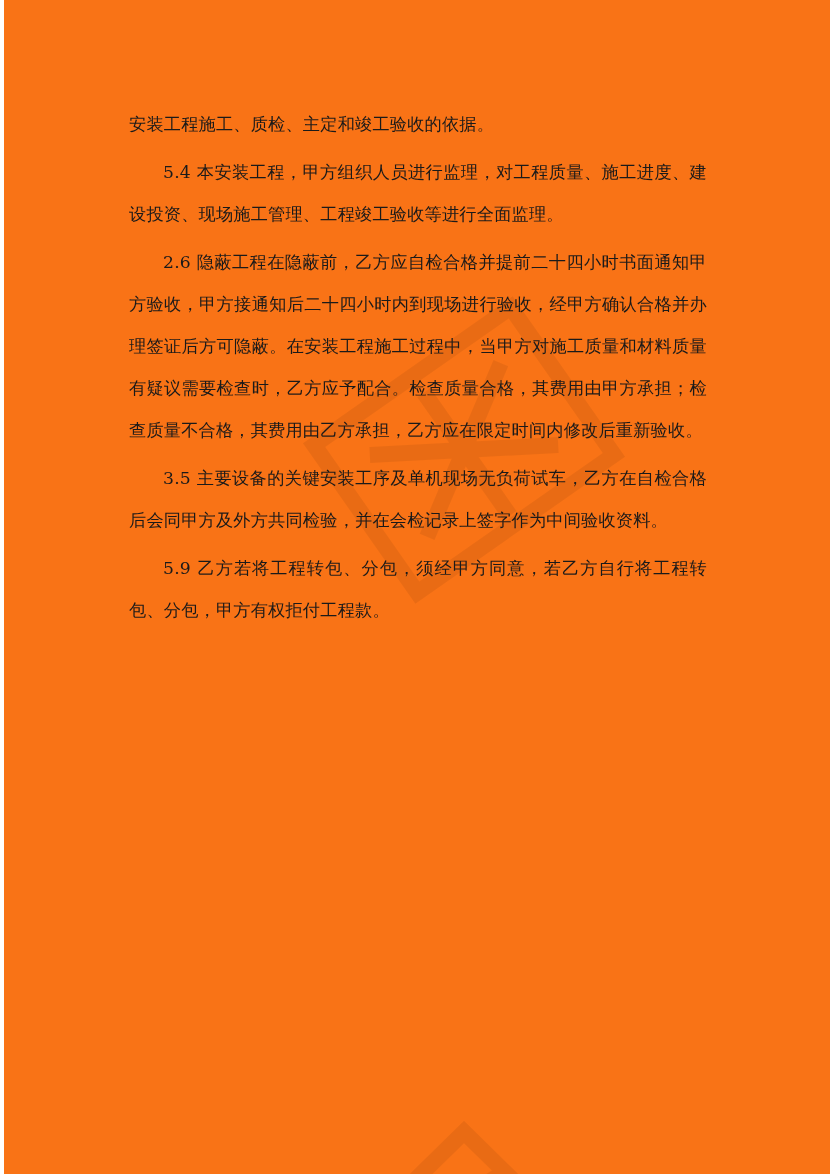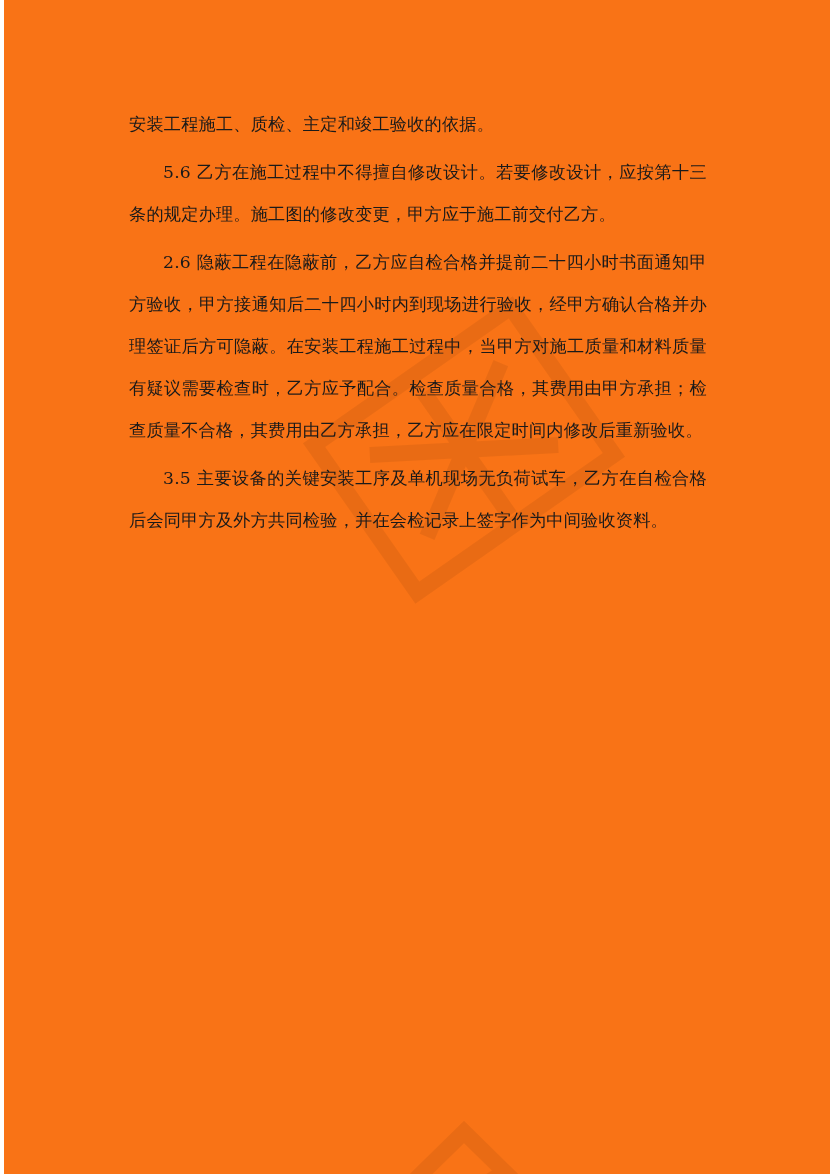--- a/index.html
+++ b/index.html
@@ -53,17 +53,18 @@
       <path d="M130 160 L290 260 M290 160 L130 260 M210 140 L210 290"></path>
     </g>
   </svg>
   <svg class="watermark" style="left:300px; top:1110px;" width="320" height="120" viewBox="0 0 320 120">
     <path d="M60 120 L160 22 L260 120" fill="none" stroke="#000" stroke-width="16"></path>
     <path d="M120 110 L200 60 M140 70 L210 110" fill="none" stroke="#000" stroke-width="12"></path>
   </svg>
 
   <div class="content">
     <p class="para">安装工程施工、质检、主定和竣工验收的依据。</p>
-    <p class="para indent">5.6 乙方在施工过程中不得擅自修改设计。若要修改设计，应按第十三条的规定办理。施工图的修改变更，甲方应于施工前交付乙方。</p>
+    <p class="para indent">5.4 本安装工程，甲方组织人员进行监理，对工程质量、施工进度、建设投资、现场施工管理、工程竣工验收等进行全面监理。</p>
     <p class="para indent">2.6 隐蔽工程在隐蔽前，乙方应自检合格并提前二十四小时书面通知甲方验收，甲方接通知后二十四小时内到现场进行验收，经甲方确认合格并办理签证后方可隐蔽。在安装工程施工过程中，当甲方对施工质量和材料质量有疑议需要检查时，乙方应予配合。检查质量合格，其费用由甲方承担；检查质量不合格，其费用由乙方承担，乙方应在限定时间内修改后重新验收。</p>
     <p class="para indent">3.5 主要设备的关键安装工序及单机现场无负荷试车，乙方在自检合格后会同甲方及外方共同检验，并在会检记录上签字作为中间验收资料。</p>
+    <p class="para indent">5.9 乙方若将工程转包、分包，须经甲方同意，若乙方自行将工程转包、分包，甲方有权拒付工程款。</p>
   </div>
 </div>
 
 </body></html>

